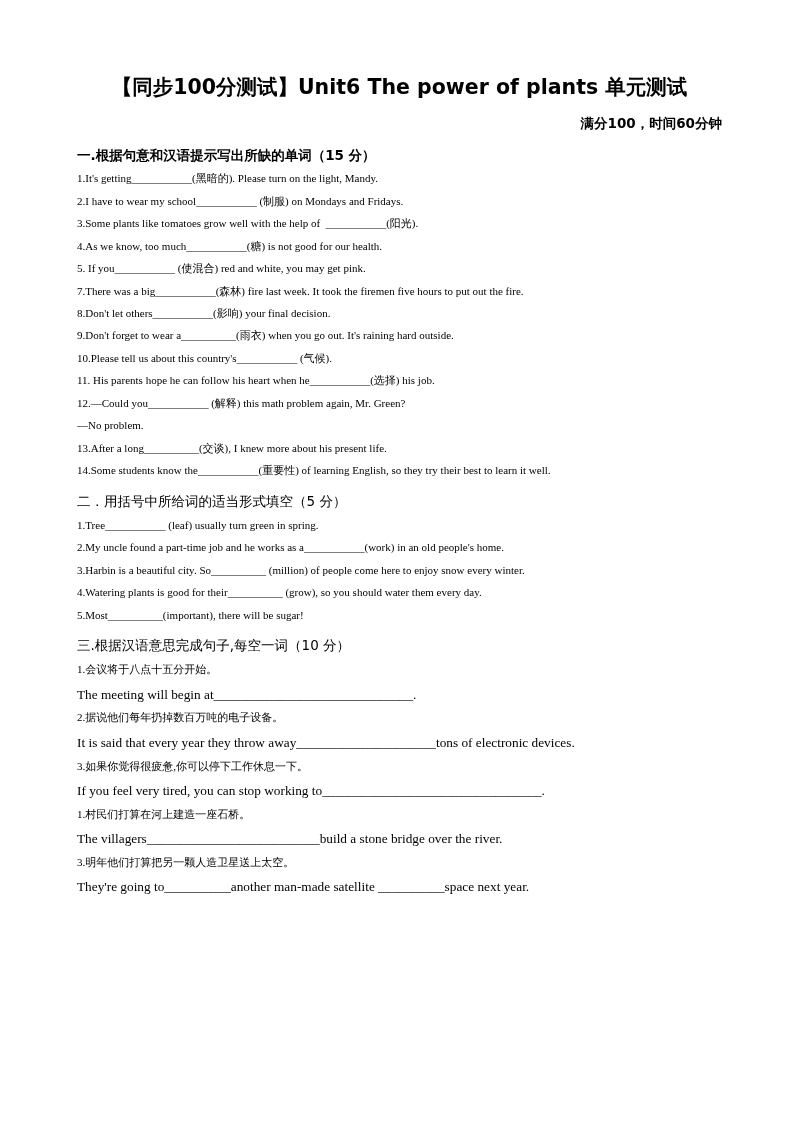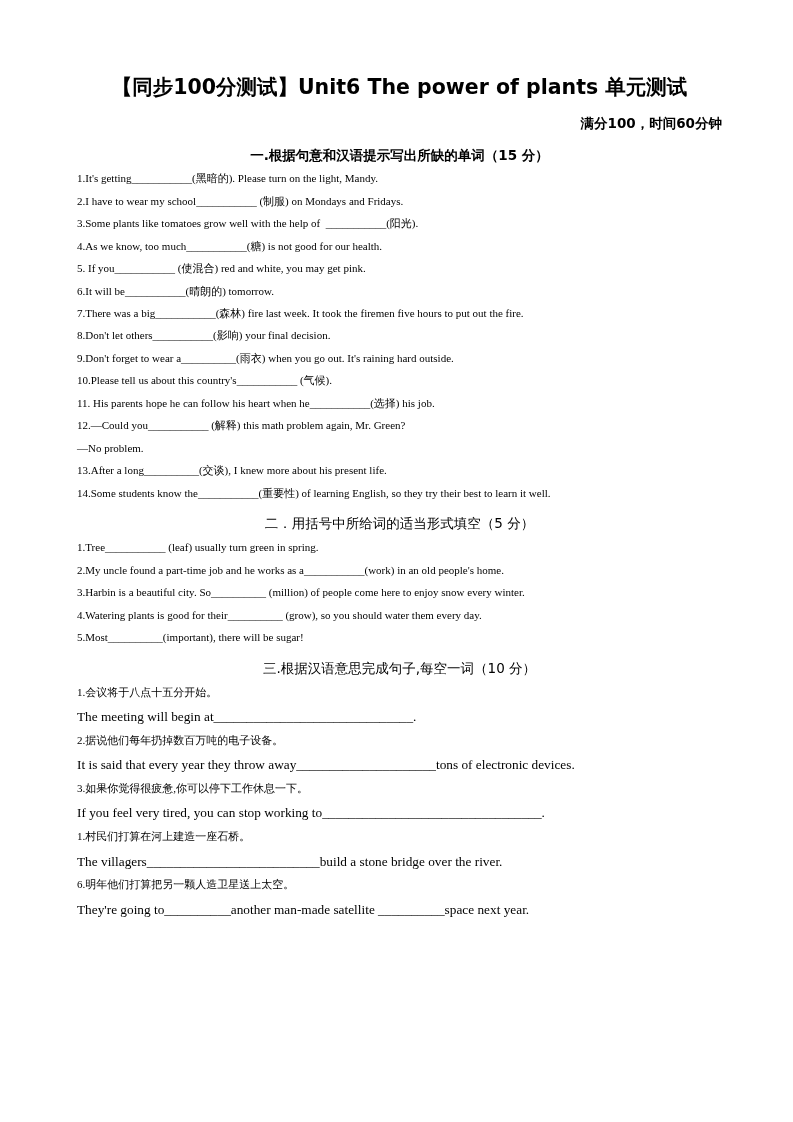--- a/index.html
+++ b/index.html
@@ -34,21 +34,20 @@
     text-align: right;
     font-size: 13.5px;
     font-weight: bold;
     margin: 14px 0 0 0;
   }
   .section-head {
     font-size: 13.5px;
     font-weight: bold;
     margin: 12px 0 0 0;
     line-height: 1.5;
-    text-align: center;
   }
   .section-head.plain {
     font-weight: normal;
   }
   .q {
     font-size: 11px;
     margin: 0;
     padding: 6.5px 0 0 0;
     line-height: 1.45;
     white-space: pre-wrap;
@@ -71,21 +70,20 @@
   <h1 class="doc-title cjk">【同步100分测试】Unit6 The power of plants 单元测试</h1>
 
   <div class="doc-subtitle cjk">满分100，时间60分钟</div>
 
   <div class="section-head cjk">一.根据句意和汉语提示写出所缺的单词（15 分）</div>
   <div class="q">1.It's getting___________(黑暗的). Please turn on the light, Mandy.</div>
   <div class="q">2.I have to wear my school___________ (制服) on Mondays and Fridays.</div>
   <div class="q">3.Some plants like tomatoes grow well with the help of  ___________(阳光).</div>
   <div class="q">4.As we know, too much___________(糖) is not good for our health.</div>
   <div class="q">5. If you___________ (使混合) red and white, you may get pink.</div>
-  <div class="q">6.It will be___________(晴朗的) tomorrow.</div>
   <div class="q">7.There was a big___________(森林) fire last week. It took the firemen five hours to put out the fire.</div>
   <div class="q">8.Don't let others___________(影响) your final decision.</div>
   <div class="q">9.Don't forget to wear a__________(雨衣) when you go out. It's raining hard outside.</div>
   <div class="q">10.Please tell us about this country's___________ (气候).</div>
   <div class="q">11. His parents hope he can follow his heart when he___________(选择) his job.</div>
   <div class="q">12.—Could you___________ (解释) this math problem again, Mr. Green?</div>
   <div class="q">—No problem.</div>
   <div class="q">13.After a long__________(交谈), I knew more about his present life.</div>
   <div class="q">14.Some students know the___________(重要性) of learning English, so they try their best to learn it well.</div>
 
@@ -98,16 +96,16 @@
 
   <div class="section-head plain cjk">三.根据汉语意思完成句子,每空一词（10 分）</div>
   <div class="q">1.会议将于八点十五分开始。</div>
   <div class="sub-line">The meeting will begin at______________________________.</div>
   <div class="q">2.据说他们每年扔掉数百万吨的电子设备。</div>
   <div class="sub-line">It is said that every year they throw away_____________________tons of electronic devices.</div>
   <div class="q">3.如果你觉得很疲惫,你可以停下工作休息一下。</div>
   <div class="sub-line">If you feel very tired, you can stop working to_________________________________.</div>
   <div class="q">1.村民们打算在河上建造一座石桥。</div>
   <div class="sub-line">The villagers__________________________build a stone bridge over the river.</div>
-  <div class="q">6.明年他们打算把另一颗人造卫星送上太空。</div>
+  <div class="q">3.明年他们打算把另一颗人造卫星送上太空。</div>
   <div class="sub-line">They're going to__________another man-made satellite __________space next year.</div>
 
 </div>
 
 </body></html>

